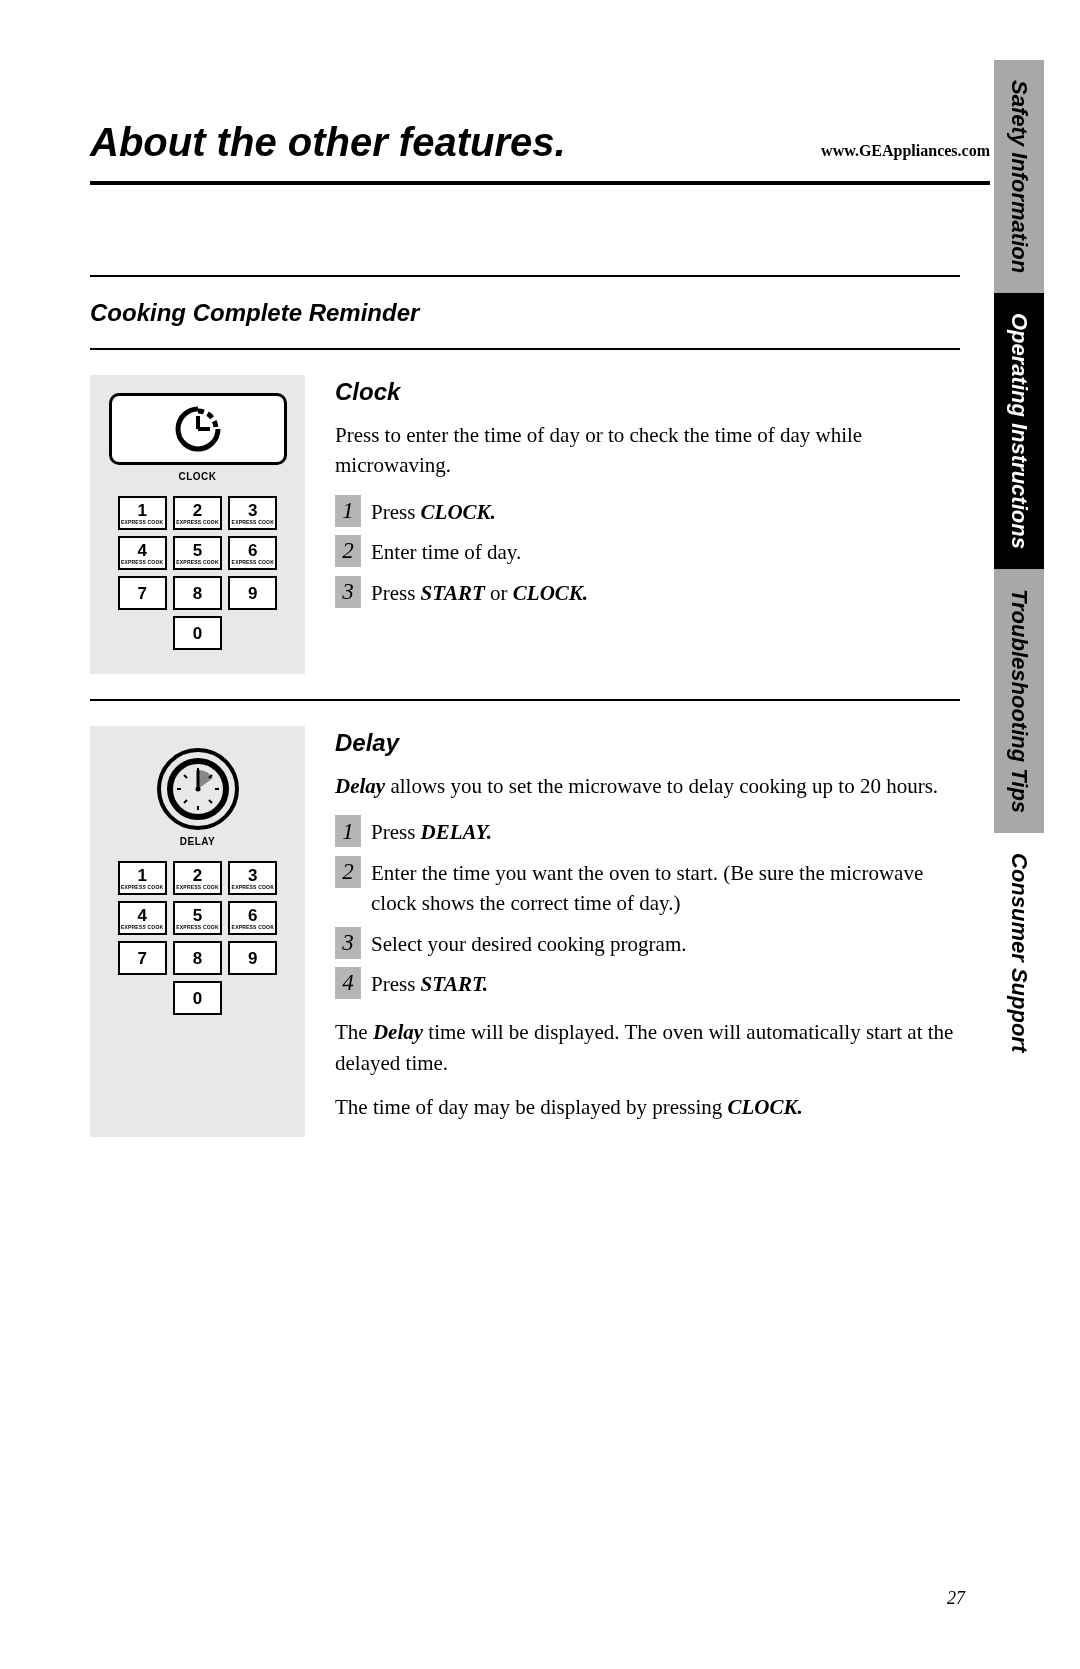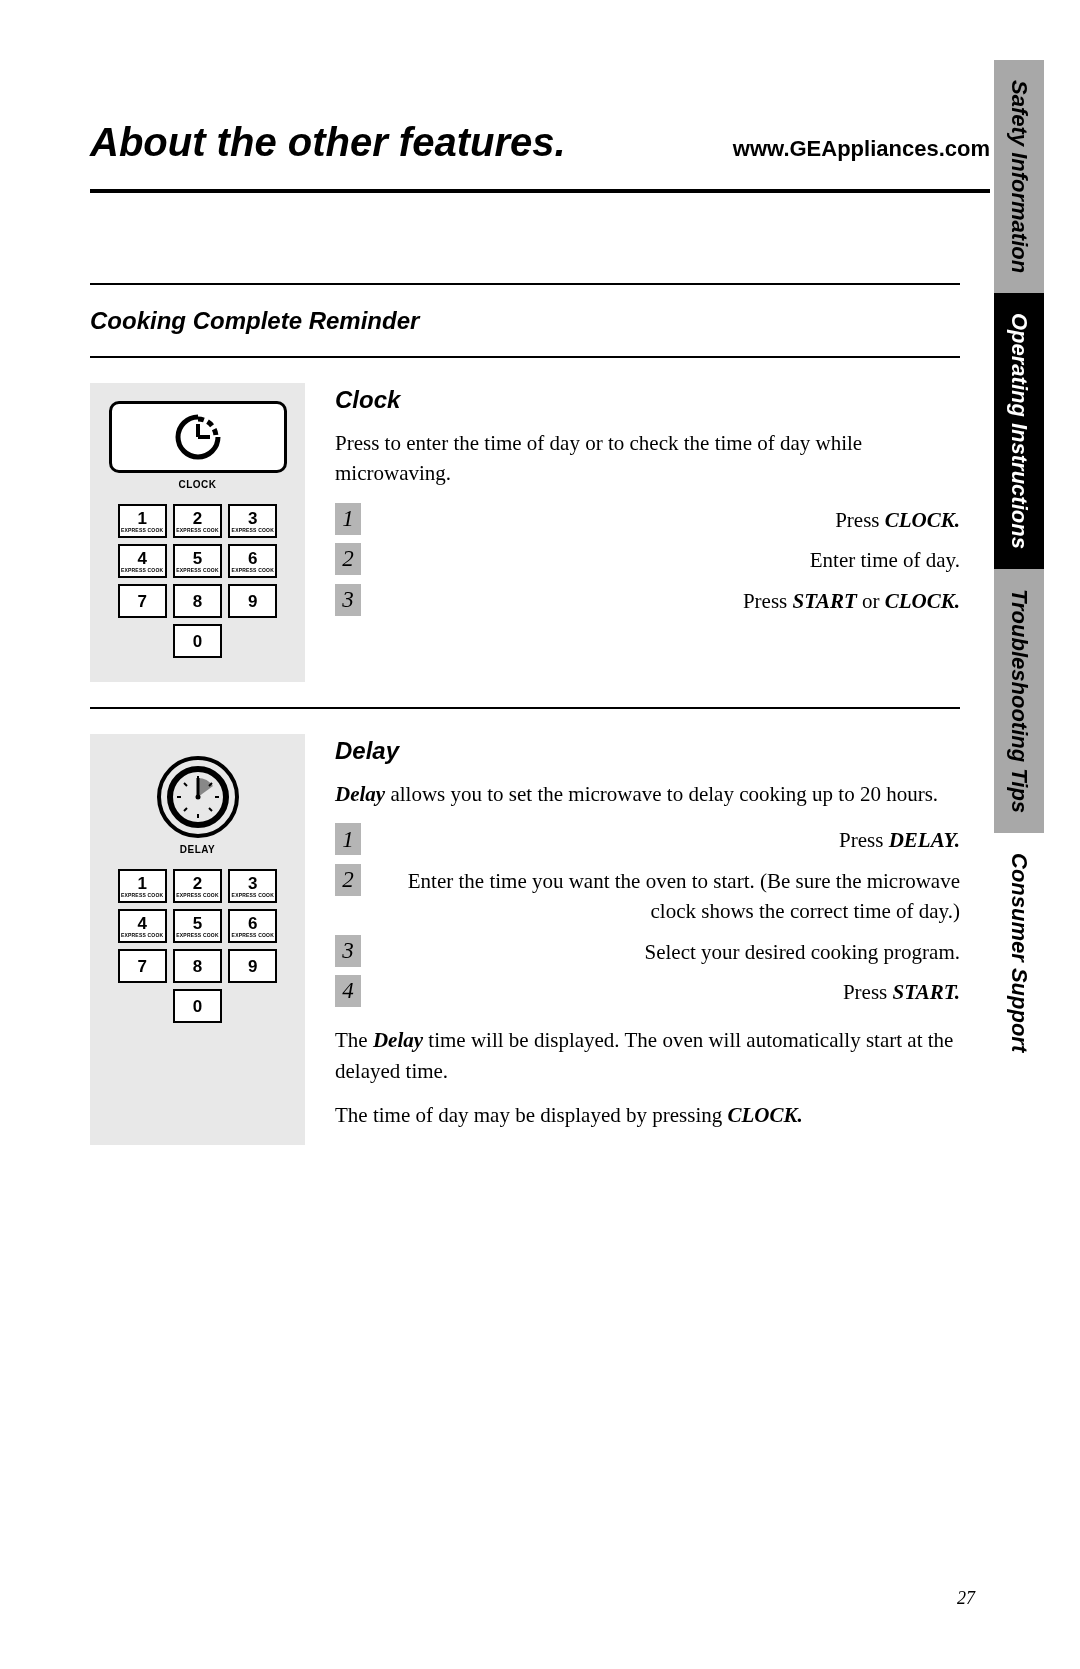--- a/index.html
+++ b/index.html
@@ -6,23 +6,23 @@
 body { font-family: Georgia, 'Times New Roman', serif; background: #fff; width: 1080px; height: 1669px; position: relative; }
 
 .page { padding: 120px 90px 50px 90px; position: relative; height: 100%; }
 
 .side-tabs { position: absolute; right: 36px; top: 60px; width: 50px; height: 1240px; display: flex; flex-direction: column; }
 .tab { writing-mode: vertical-rl; text-align: center; font-style: italic; font-weight: bold; font-size: 22px; padding: 20px 12px; font-family: Arial, sans-serif; }
 .tab-grey { background: #a8a8a8; color: #000; }
 .tab-black { background: #000; color: #fff; }
 .tab-white { background: #fff; color: #000; }
 
-.header { display: flex; justify-content: space-between; align-items: baseline; border-bottom: 4px solid #000; padding-bottom: 24px; margin-bottom: 90px; }
+.header { display: flex; justify-content: space-between; align-items: baseline; border-bottom: 4px solid #000; padding-bottom: 16px; margin-bottom: 90px; }
 .title { font-family: Arial, sans-serif; font-style: italic; font-weight: bold; font-size: 40px; }
-.url { font-family: Liberation Sans, sans-serif; font-weight: bold; font-size: 22px; }
+.url { font-family: Liberation Serif, serif; font-weight: bold; font-size: 16px; }
 
 .main { width: 870px; }
 
 hr.thin { border: none; border-top: 2px solid #000; margin: 0; }
 
 .section-label { font-family: Arial, sans-serif; font-style: italic; font-weight: bold; font-size: 24px; margin-bottom: 21px; }
 .sub-label { font-family: Arial, sans-serif; font-style: italic; font-weight: bold; font-size: 24px; margin-bottom: 10px; }
 
 .intro-text { font-size: 21px; line-height: 1.45; margin-left: 110px; margin-bottom: 30px; }
 
@@ -36,24 +36,24 @@
 .keypad { display: grid; grid-template-columns: repeat(3, 1fr); gap: 6px 6px; width: 160px; }
 .key { background: #fff; border: 2px solid #000; height: 34px; display: flex; flex-direction: column; align-items: center; justify-content: center; font-family: Arial, sans-serif; font-weight: bold; font-size: 17px; line-height: 1; }
 .key-sub { font-size: 5px; font-weight: bold; letter-spacing: 0.2px; margin-top: 1px; }
 .key-zero { grid-column: 2; }
 
 .feature-body { flex: 1; font-size: 21px; line-height: 1.45; }
 .feature-body p { margin-bottom: 14px; }
 
 .step { display: flex; align-items: flex-start; margin-bottom: 8px; gap: 10px; }
 .step-num { background: #b5b5b5; width: 26px; height: 32px; display: inline-flex; align-items: center; justify-content: center; font-family: 'Brush Script MT', cursive; font-style: italic; font-size: 23px; flex-shrink: 0; }
-.step-text { flex: 1; padding-top: 2px; text-align: right; }
+.step-text { flex: 1; padding-top: 2px; }
 .bold-italic { font-weight: bold; font-style: italic; }
 
-.page-num { position: absolute; bottom: 60px; right: 105px; font-style: italic; font-size: 18px; }
+.page-num { position: absolute; bottom: 60px; right: 115px; font-style: italic; font-size: 18px; }
 
 
 .clock-svg { width: 50px; height: 50px; }
 
 .dial-box { width: 82px; height: 82px; border: 4px solid #000; border-radius: 50%; display: flex; align-items: center; justify-content: center; position: relative; margin-top: 4px; margin-bottom: 6px; }
 .dial-inner { width: 62px; height: 62px; border: 6px solid #000; border-radius: 50%; position: relative; }
 </style>
 </head>
 <body>
 

